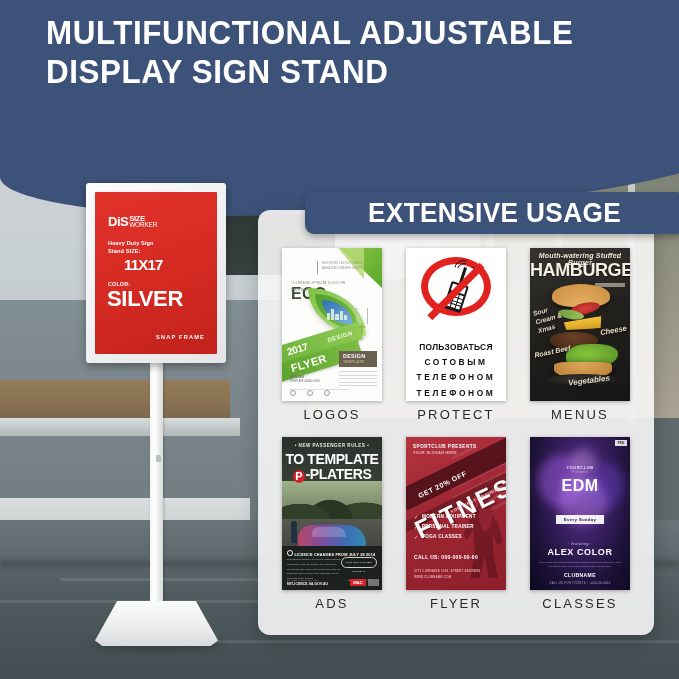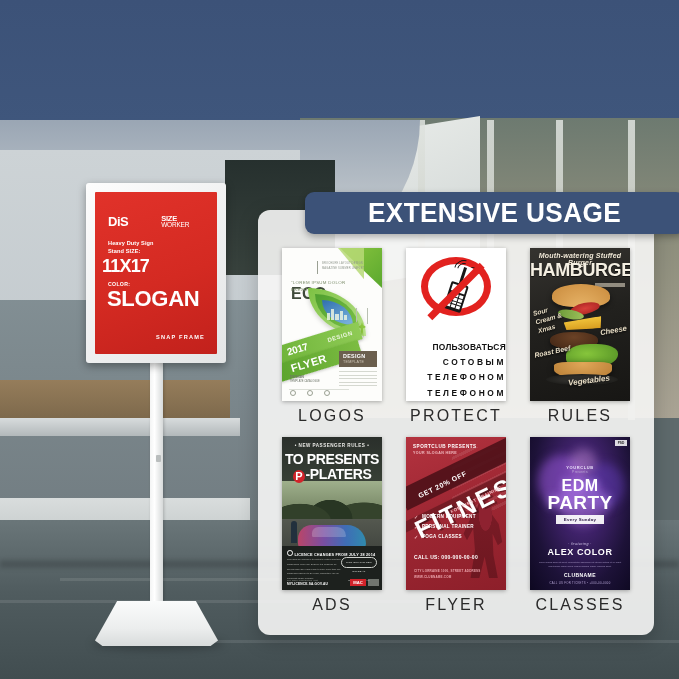--- a/index.html
+++ b/index.html
@@ -50,28 +50,28 @@
   .header h1 span{display:block;white-space:nowrap;}
 
   
   .stand{position:absolute;left:70px;top:183px;width:180px;height:470px;}
   .frame{position:absolute;left:16px;top:0;width:140px;height:180px;
        background:linear-gradient(135deg,#fdfdfd,#e3e5e6);
        border-radius:3px;box-shadow:0 3px 8px rgba(0,0,0,.35);}
   .frame-inner{position:absolute;left:9px;top:9px;right:9px;bottom:9px;
        background:linear-gradient(160deg,#e1322a 0%,#d42a22 55%,#c2211c 100%);
        border-radius:1px;overflow:hidden;color:#fff;}
-  .sign-logo{position:absolute;left:13px;top:23px;display:flex;align-items:flex-start;gap:32px;}
+  .sign-logo{position:absolute;left:13px;top:23px;display:flex;align-items:flex-start;}
   .sign-logo .dis{font-size:13px;font-weight:bold;letter-spacing:-.5px;line-height:1;}
   .sign-logo .stack{margin-left:1px;line-height:.95;}
   .sign-logo .stack b{display:block;font-size:7.5px;letter-spacing:-.2px;}
   .sign-logo .stack i{display:block;font-size:6.5px;font-style:normal;letter-spacing:-.2px;}
   .sign-sub{position:absolute;left:13px;top:47px;font-size:5.6px;font-weight:bold;
        line-height:1.5;letter-spacing:.1px;}
-  .sign-size{position:absolute;left:7px;top:65px;font-size:18px;font-weight:bold;
+  .sign-size{position:absolute;left:29px;top:65px;font-size:15px;font-weight:bold;
        letter-spacing:-.8px;line-height:1;}
   .sign-colorlbl{position:absolute;left:13px;top:89px;font-size:5.2px;font-weight:bold;
        letter-spacing:.3px;}
   .sign-color{position:absolute;left:12px;top:96px;font-size:22px;font-weight:bold;
        letter-spacing:-.3px;line-height:1;}
   .sign-snap{position:absolute;right:12px;bottom:14px;font-size:5.6px;font-weight:bold;
        letter-spacing:1.2px;}
   .pole{position:absolute;left:80px;top:180px;width:13px;height:245px;
        background:linear-gradient(90deg,#f3f4f4 0%,#ffffff 35%,#d6d9d9 100%);
        box-shadow:1px 0 3px rgba(0,0,0,.2);}
@@ -93,21 +93,21 @@
        display:flex;align-items:center;justify-content:center;}
   .badge span{color:#fff;font-size:27px;font-weight:bold;letter-spacing:.4px;
        transform:scaleX(.97);}
 
   .grid{position:absolute;left:274px;top:248px;width:364px;height:372px;
        display:grid;grid-template-columns:repeat(3,1fr);grid-template-rows:1fr 1fr;
        column-gap:8px;row-gap:6px;}
   .cell{display:flex;flex-direction:column;align-items:center;}
   .poster{width:100px;height:153px;position:relative;overflow:hidden;
        box-shadow:0 1px 4px rgba(0,0,0,.3);background:#fff;}
-  .cat{margin-top:6px;font-size:16px;color:#2a2a2a;letter-spacing:2.2px;
+  .cat{margin-top:6px;font-size:13px;color:#2a2a2a;letter-spacing:2.2px;
        font-weight:500;}
 
   
   .p-eco{background:#fdfdfb;}
   .eco-corner{position:absolute;right:0;top:0;width:42px;height:40px;
        background:linear-gradient(135deg,#8cc63f,#5aa82e);
        clip-path:polygon(100% 0,100% 100%,0 0);}
   .eco-corner2{position:absolute;right:18px;top:0;width:26px;height:52px;
        background:#b7d977;clip-path:polygon(100% 0,100% 60%,0 0);opacity:.85;}
   .eco-title{position:absolute;left:9px;top:13px;font-size:16px;font-weight:bold;
@@ -165,21 +165,21 @@
   .phone-body{position:absolute;left:26px;top:26px;width:18px;height:28px;
        background:#171717;border-radius:2px;transform:rotate(18deg);}
   .phone-screen{position:absolute;left:2px;top:2px;width:14px;height:7px;background:#fff;}
   .phone-keys{position:absolute;left:2.5px;top:11px;width:13px;height:14px;
        display:grid;grid-template-columns:repeat(3,1fr);grid-template-rows:repeat(4,1fr);gap:1px;}
   .phone-keys i{background:#fff;display:block;}
   .phone-ant{position:absolute;left:40px;top:10px;width:2.5px;height:20px;
        background:#171717;transform:rotate(18deg);}
   .wave{position:absolute;border:1.4px solid #171717;border-radius:50%;
        border-color:#171717 transparent transparent transparent;}
-  .notice-text{margin-top:24px;width:100%;text-align:right;}
+  .notice-text{margin-top:24px;width:100%;text-align:center;}
   .notice-text b{display:block;color:#111;font-weight:bold;font-size:8.4px;
        line-height:1.82;letter-spacing:.3px;white-space:nowrap;}
   .notice-text b.sp{letter-spacing:2.6px;}
 
   
   .p-burger{background:linear-gradient(165deg,#35332f 0%,#22211e 45%,#171614 100%);}
   .bg-top{position:absolute;left:0;top:4px;width:100%;text-align:center;
        color:#efe7d6;font-size:7px;font-style:italic;font-weight:bold;letter-spacing:.2px;}
   .bg-title{position:absolute;left:0;top:12px;width:100%;text-align:center;
        color:#f4efe2;font-size:18px;font-weight:bold;letter-spacing:-.4px;
@@ -349,20 +349,27 @@
     <div class="counter"></div>
     <div class="sill"></div>
     <div class="plinth"></div>
     <div class="ground"></div>
     <div class="ground-dark"></div>
     <div class="ground-streak" style="left:0;top:600px;width:420px"></div>
     <div class="ground-streak" style="left:180px;top:640px;width:499px"></div>
     <div class="ground-streak" style="left:60px;top:578px;width:300px"></div>
   </div>
 
+  <div class="header">
+    <div class="header-wave"></div>
+    <h1>
+      <span>MULTIFUNCTIONAL ADJUSTABLE</span>
+      <span>DISPLAY SIGN STAND</span>
+    </h1>
+  </div>
 
   <div class="stand">
     <div class="base-shadow"></div>
     <div class="pole"></div>
     <div class="pole-knob"></div>
     <div class="base"></div>
 
     <div class="frame">
       <div class="frame-inner">
 
@@ -374,21 +381,21 @@
           </span>
         </div>
 
         <div class="sign-sub">
           <div>Heavy Duty Sign</div>
           <div>Stand SIZE:</div>
         </div>
 
         <div class="sign-size">11X17</div>
         <div class="sign-colorlbl">COLOR:</div>
-        <div class="sign-color">SLOGAN</div>
+        <div class="sign-color">SILVER</div>
         <div class="sign-snap">SNAP FRAME</div>
 
       </div>
     </div>
   </div>
 
   <div class="panel"></div>
 
   <div class="badge">
     <span>EXTENSIVE USAGE</span>
@@ -503,32 +510,32 @@
         <div class="patty"></div>
         <div class="lettuce"></div>
         <div class="bun-bot"></div>
         <div class="plate"></div>
         <div class="bg-lbl bg-l1">Sour Cream
 &amp; Xmas</div>
         <div class="bg-lbl bg-l2">Cheese</div>
         <div class="bg-lbl bg-l3">Roast Beef</div>
         <div class="bg-lbl bg-l4">Vegetables</div>
       </div>
-      <div class="cat">RULES</div>
+      <div class="cat">MENUS</div>
     </div>
 
     <div class="cell">
       <div class="poster p-ads">
         <div class="ads-sky"></div>
         <div class="ads-trees"></div>
         <div class="ads-road"></div>
         <div class="ads-car"></div>
         <div class="ads-person"></div>
         <div class="ads-kick">• NEW PASSENGER RULES •</div>
-        <div class="ads-h1">TO PRESENTS</div>
+        <div class="ads-h1">TO TEMPLATE</div>
         <div class="ads-h2">
           <span class="p-badge">P</span><span>-PLATERS</span>
         </div>
         <div class="ads-foot">
           <div class="ads-fhead">
             <span class="ads-dot" style="position:relative;display:inline-block;margin-right:2px"></span><span>LICENCE CHANGES FROM JULY 28 2014</span>
           </div>
           <div class="ads-body">New laws are coming in to protect P-platers and their passengers. From July 28 2014 it is illegal for P1 drivers under 25 years of age to carry more than one passenger aged 16 to 20 years, unless they are an immediate family member.</div>
           <div class="ads-pill">FIND OUT THE NEW RULES AT MAC.SA.GOV.AU</div>
           <div class="ads-url">
@@ -569,21 +576,20 @@
     <div class="cell">
       <div class="poster p-edm">
         <div class="edm-blob edm-b1"></div>
         <div class="edm-blob edm-b2"></div>
         <div class="edm-blob edm-b3"></div>
         <div class="edm-blob edm-b4"></div>
         <div class="edm-tag">PSD</div>
         <div class="edm-club">YOURCLUB</div>
         <div class="edm-pres">Presents</div>
         <div class="edm-h1">EDM</div>
-        <div class="edm-h2">PARTY</div>
         <div class="edm-rib">Every Sunday</div>
         <div class="edm-ft">· featuring ·</div>
         <div class="edm-name">ALEX COLOR</div>
         <div class="edm-body">Lorem ipsum dolor sit amet, consectetur adipiscing elit integer dictum et vel amet sed tempor ipsum lorem cursus aliquam ipsum vehicula amet.</div>
         <div class="edm-cn">CLUBNAME</div>
         <div class="edm-cta">CALL US FOR TICKETS • +000-00-0000</div>
       </div>
       <div class="cat">CLASSES</div>
     </div>
 

